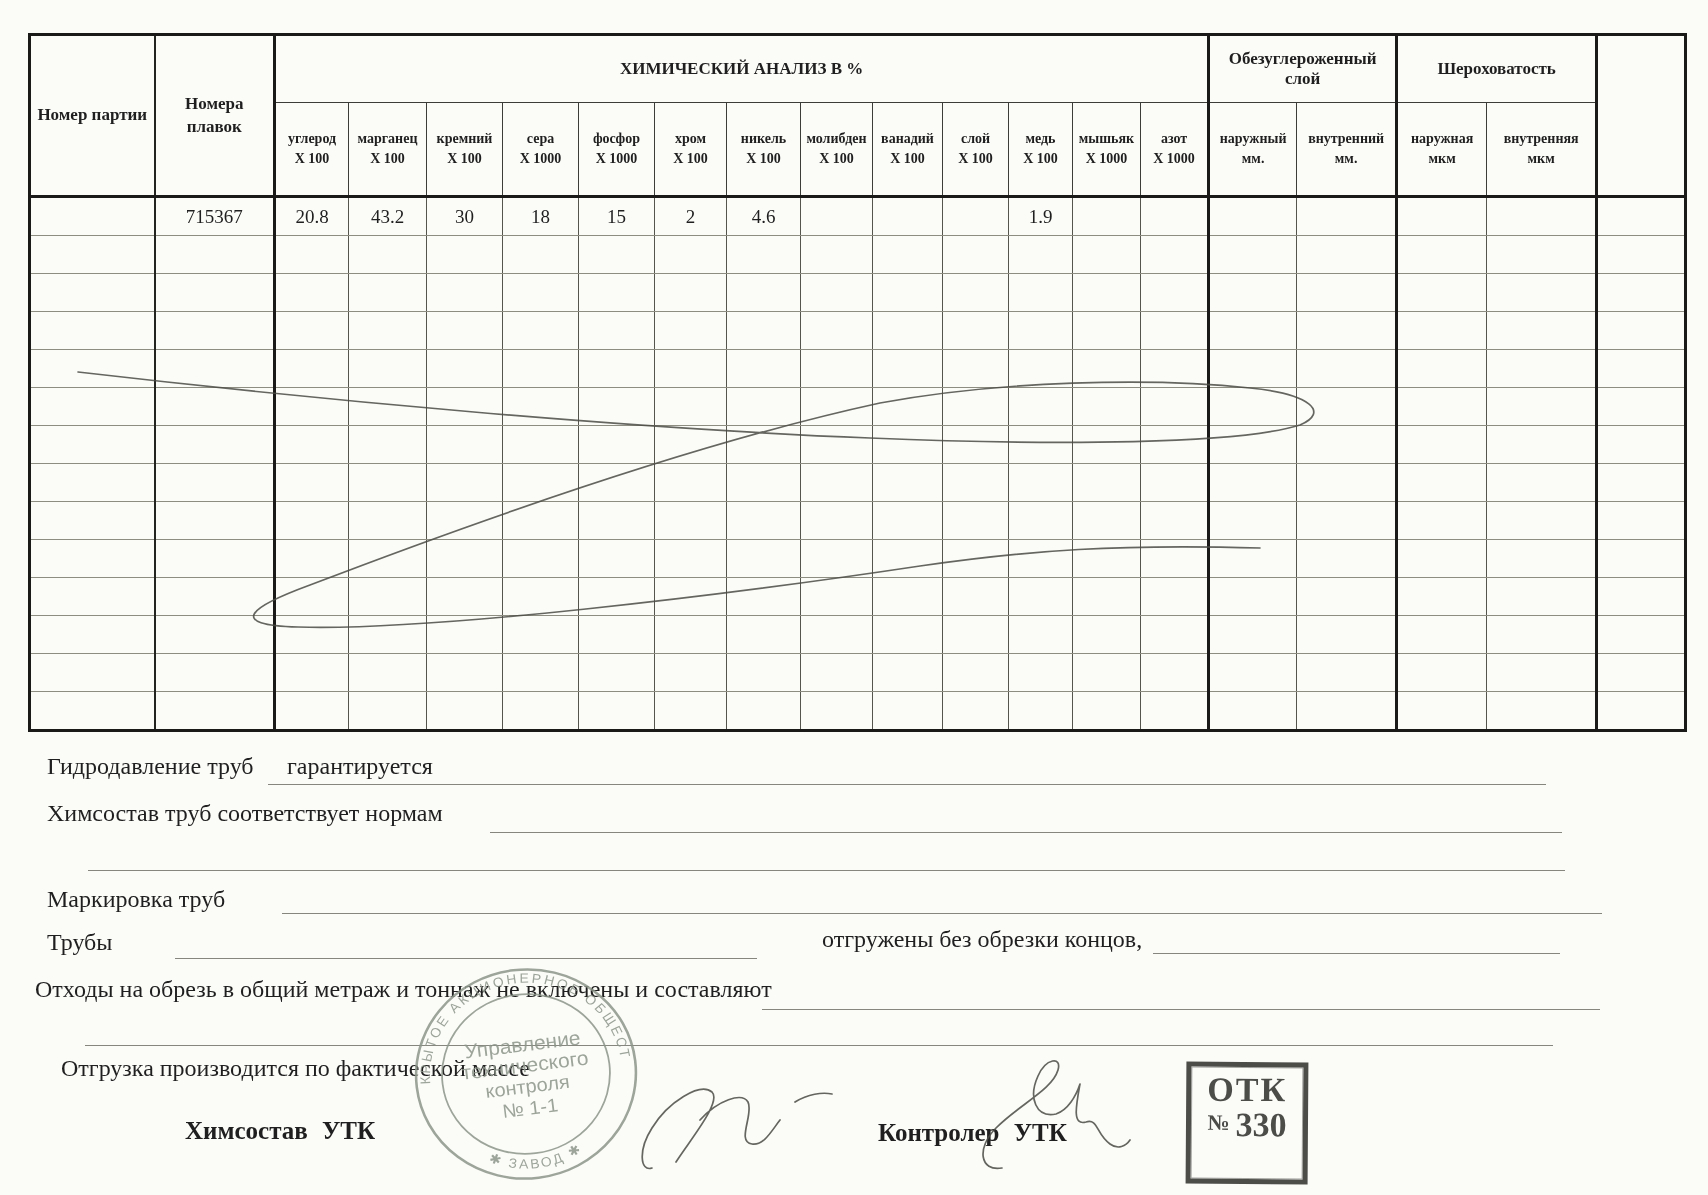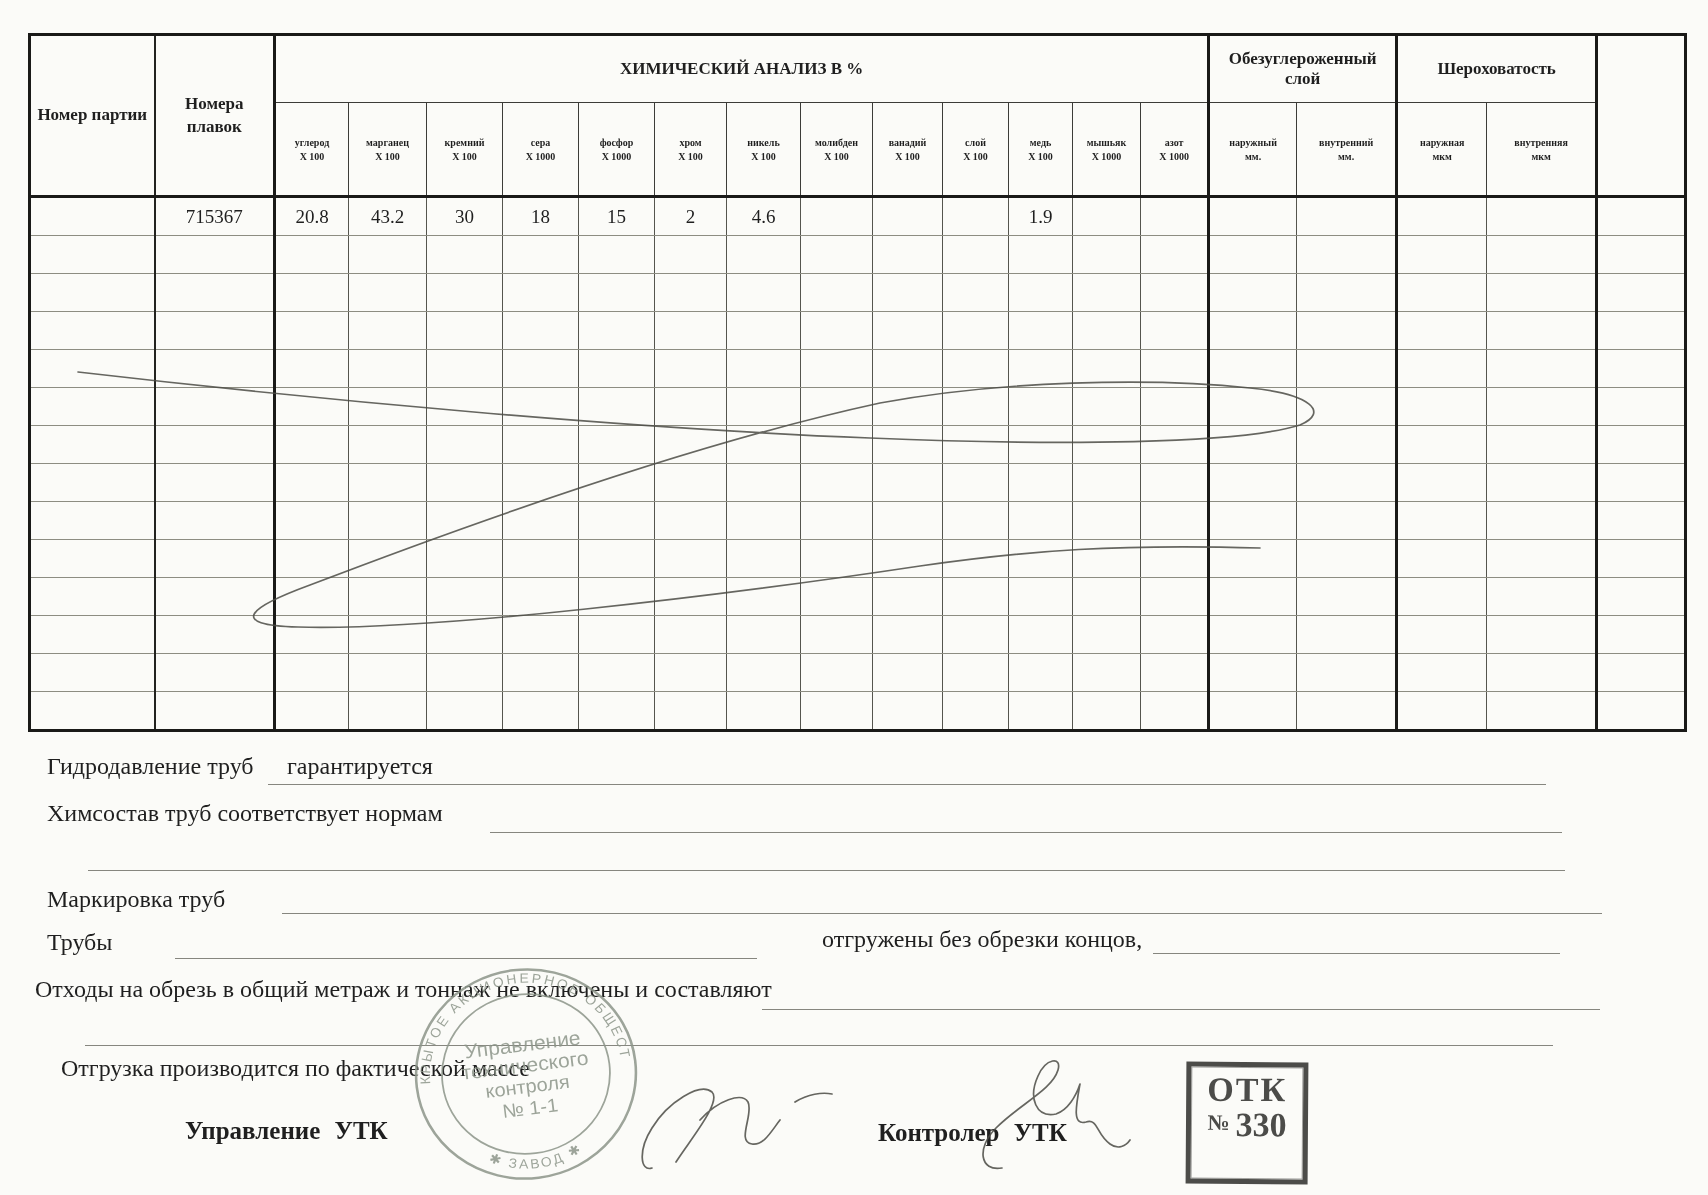--- a/index.html
+++ b/index.html
@@ -12,21 +12,21 @@
        font-family:"Liberation Serif", serif;color:var(--ink);overflow:hidden;}
   .page{position:absolute;inset:0;}
 
   
   table.cert{position:absolute;left:28px;top:33px;width:1656px;border-collapse:collapse;
              table-layout:fixed;border:3px solid var(--grid-thick);}
   th,td{padding:0 2px;overflow:hidden;}
   thead th{font-weight:bold;vertical-align:middle;text-align:center;
            border:1px solid var(--grid-mid);}
   tr.hrow1 th{height:66px;font-size:17px;}
-  tr.hrow2 th{height:92px;font-size:10px;line-height:1.3;border-bottom:3px solid var(--grid-thick);}
+  tr.hrow2 th{height:92px;font-size:14px;line-height:1.3;border-bottom:3px solid var(--grid-thick);}
   th.rs{border-bottom:3px solid var(--grid-thick);font-size:16px;line-height:1.35;}
   .factor{display:block;margin-top:1px;}
   tbody td{height:37px;font-size:19px;text-align:center;vertical-align:middle;
            border:1px solid var(--grid-thin);
            border-top:1px solid var(--row-line);border-bottom:1px solid var(--row-line);}
   .bL2{border-left:2px solid #23231f !important;}
   .bL3{border-left:3px solid var(--grid-thick) !important;}
 
   
   .lbl{position:absolute;font-size:24px;white-space:nowrap;}
@@ -440,21 +440,21 @@
   <div class="lbl" style="left:822px;top:926px;">отгружены без обрезки концов,</div>
   <div class="rule" style="left:1153px;top:953px;width:407px;"></div>
 
   <div class="lbl" style="left:35px;top:976px;text-align:right;">Отходы на обрезь в общий метраж и тоннаж не включены и составляют</div>
   <div class="rule" style="left:762px;top:1009px;width:838px;"></div>
 
   <div class="rule" style="left:85px;top:1045px;width:1468px;"></div>
 
   <div class="lbl" style="left:61px;top:1055px;">Отгрузка производится по фактической массе</div>
 
-  <div class="lbl b" style="left:185px;top:1117px;">Управление УТК</div>
+  <div class="lbl b" style="left:185px;top:1117px;">Химсостав УТК</div>
   <div class="lbl b" style="left:878px;top:1119px;">Контролер УТК</div>
 
   <div class="round-stamp">
     <svg viewBox="0 0 240 240" preserveAspectRatio="none">
       <circle cx="120" cy="120" r="110" fill="none" stroke="var(--stamp-green)" stroke-width="2.6"></circle>
       <circle cx="120" cy="120" r="84" fill="none" stroke="var(--stamp-green)" stroke-width="1.8"></circle>
       <path id="arcTop" d="M 24,120 A 96,96 0 0 1 216,120" fill="none"></path>
       <path id="arcBot" d="M 28,151 A 96,96 0 0 0 212,151" fill="none"></path>
       <text class="ringtxt">
         <textPath href="#arcTop" startOffset="50%" text-anchor="middle">ОТКРЫТОЕ АКЦИОНЕРНОЕ ОБЩЕСТВО</textPath>

